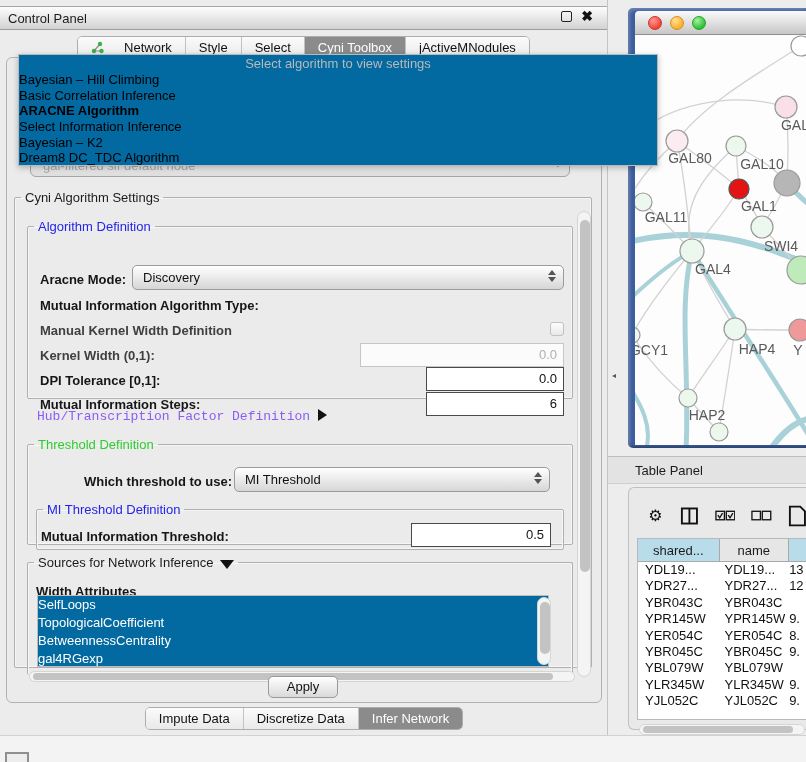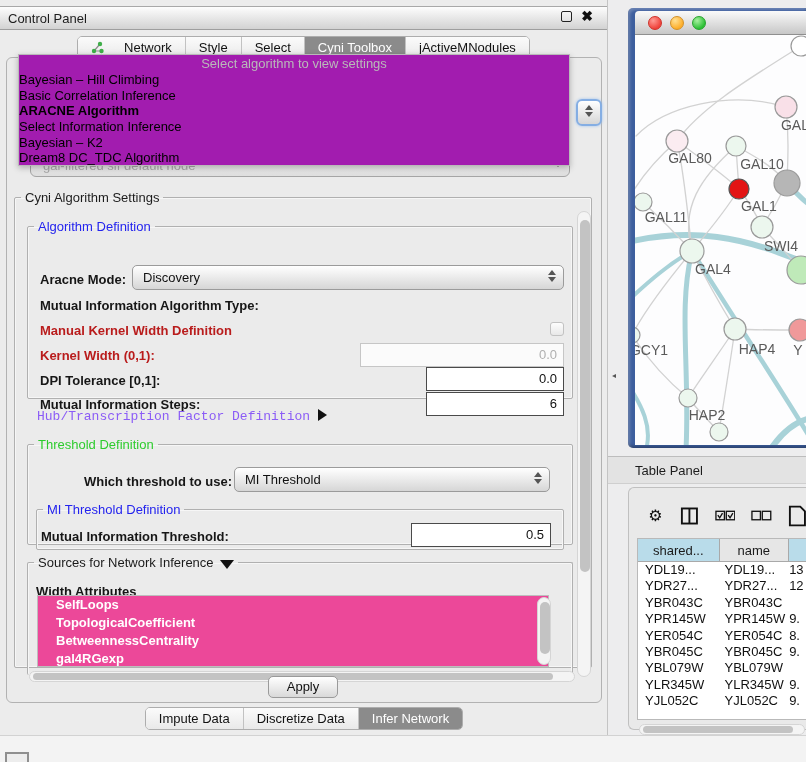--- a/index.html
+++ b/index.html
@@ -32,37 +32,37 @@
 
   
   #combo-sliver { position:absolute; left:576px; top:99px; width:26px; height:27px;
     border:2px solid #85aee3; border-radius:6px; background:linear-gradient(#fff,#d6d6d6);
     box-shadow:0 0 3px #9cc1ef; }
   #bg-combo { position:absolute; left:30px; top:150px; width:540px; height:27px;
     border:1px solid #a5a5a5; border-radius:6px; background:linear-gradient(#fdfdfd,#dedede);
     color:#a9a9a9; display:flex; align-items:flex-end; padding:0 0 3px 12px; }
 
   
-  #algo-popup { position:absolute; left:18px; top:54px; width:552px; height:112px;
-    background:#a21caf; border:1px solid #b9b9b9; box-shadow:0 2px 6px rgba(0,0,0,.25); z-index:50; }
+  #algo-popup { position:absolute; left:18px; top:54px; width:640px; height:112px;
+    background:#0369a1; border:1px solid #b9b9b9; box-shadow:0 2px 6px rgba(0,0,0,.25); z-index:50; }
   #algo-popup-header { text-align:center; color:#b9b9b9; height:17px; line-height:17px; }
   .algo-item { height:15.7px; line-height:15.7px; padding-left:0; color:#000; }
   .algo-item.sel { font-weight:bold; }
 
   
   fieldset { border:1px solid #b0b0b0; border-radius:2px;
     box-shadow:inset 0 0 0 1px #f6f6f6; position:absolute; }
   legend { padding:0 4px; margin-left:6px; }
   #settings-group { left:14px; top:190px; width:578px; height:478px; }
   #settings-group > legend { color:#1c1c1c; }
   #algdef-group { left:12px; top:14px; width:546px; height:180px; }
   .legend-blue { color:#2323ee; }
   .legend-green { color:#2ecc2e; }
   .lbl { position:absolute; font-weight:bold; color:#161616; white-space:nowrap; }
-  .lbl.dim { color:#b91c1c; }
+  .lbl.dim { color:#404040; }
   .combo { position:absolute; height:25px; border:1px solid #9b9b9b; border-radius:5px;
     background:linear-gradient(#ffffff,#d6d6d6); display:flex; align-items:center;
     padding-left:10px; color:#111; }
   .stepper { position:absolute; right:7px; top:4px; width:9px; display:flex;
     flex-direction:column; align-items:center; gap:2px; }
   .stepper .up { width:0; height:0; border-left:4px solid transparent;
     border-right:4px solid transparent; border-bottom:5px solid #555; }
   .stepper .dn { width:0; height:0; border-left:4px solid transparent;
     border-right:4px solid transparent; border-top:5px solid #555; }
   .numfield { position:absolute; height:24px; border:1px solid #4a4a4a; background:#fff;
@@ -79,21 +79,21 @@
 
   
   .vscroll { position:absolute; width:14px; background:#f4f4f4; border:1px solid #d5d5d5; border-radius:7px; }
   .vthumb { position:absolute; left:1px; width:10px; margin:0 1px; background:#c3c3c3; border-radius:6px; }
   .hscroll { position:absolute; height:11px; background:#f4f4f4; border:1px solid #d5d5d5; border-radius:6px; }
   .hthumb { position:absolute; top:1px; height:7px; background:#c3c3c3; border-radius:5px; }
 
   
   #attr-list { position:absolute; left:22px; top:390px; width:512px; height:72px;
     background:#fff; border:1px solid #bdbdbd; overflow:hidden; }
-  .attr-item { height:18px; line-height:18px; padding-left:18px; color:#fff; background:#ec4899;font-weight:bold; }
+  .attr-item { height:18px; line-height:18px; padding-left:0; color:#fff; background:#0369a1; }
 
   #apply-btn { position:absolute; left:268px; top:676px; width:70px; height:22px;
     border:1px solid #9a9a9a; border-radius:5px; background:linear-gradient(#ffffff,#d9d9d9);
     text-align:center; line-height:20px; color:#111; }
 
   #bottom-tabbar { position:absolute; left:0; top:707px; width:608px; display:flex; justify-content:center; }
 
   
   #net-window { position:absolute; left:628px; top:8px; width:178px; height:440px;
     background:#3d5e9e; border-radius:5px 0 0 5px;

